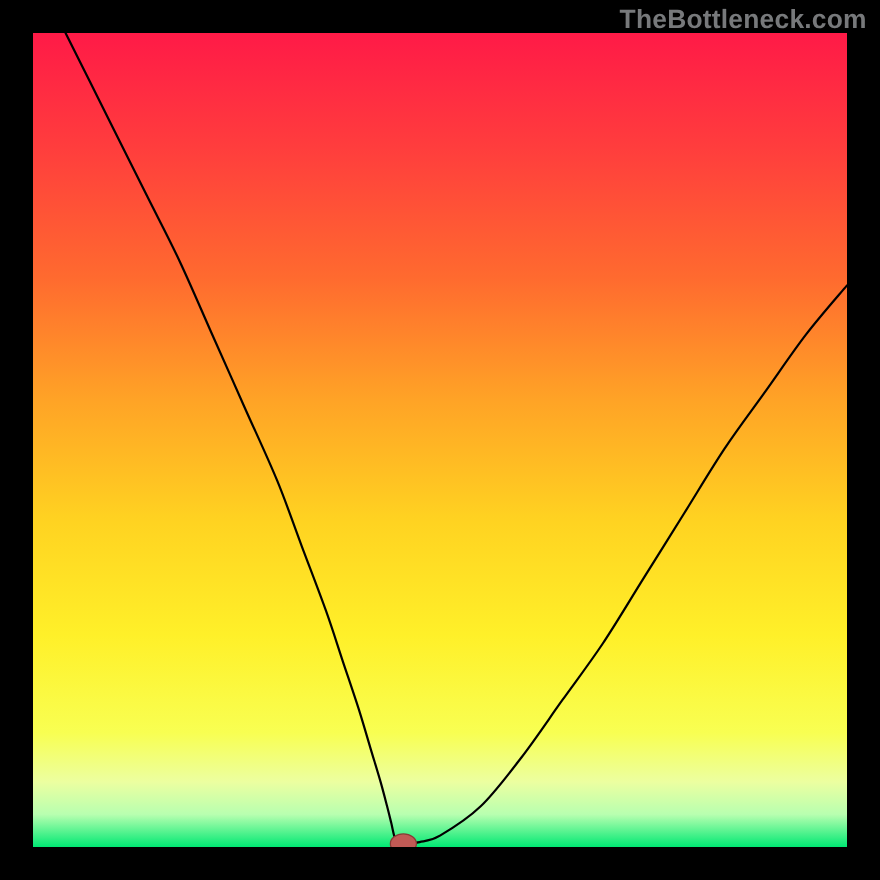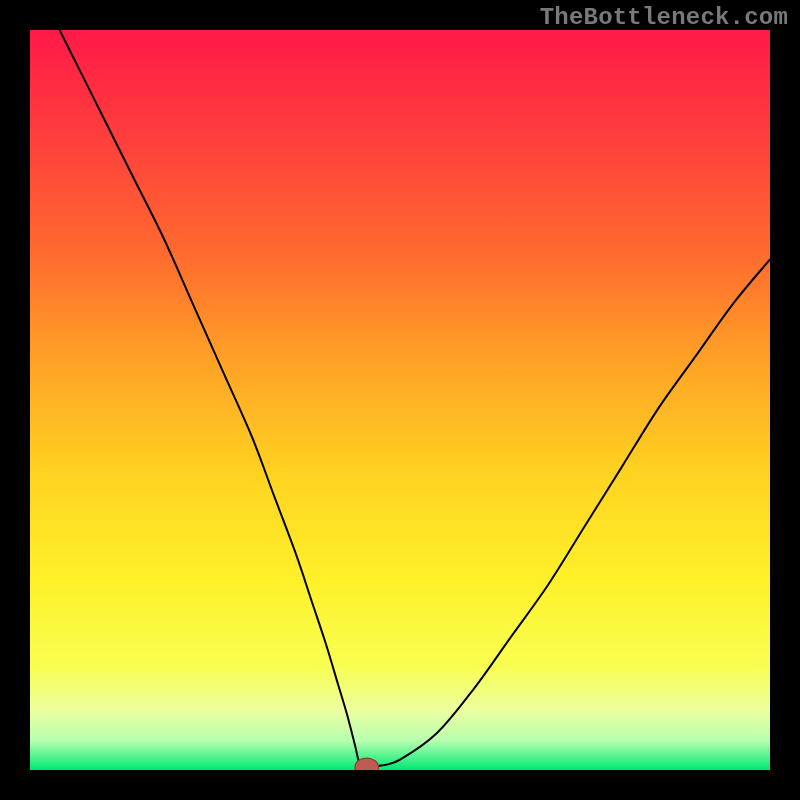--- a/index.html
+++ b/index.html
@@ -13,21 +13,21 @@
   .frame {
     position: relative;
     width: 800px;
     height: 800px;
     background: #000;
   }
   .watermark {
     position: absolute;
     top: 4px;
     right: 12px;
-    font-family: Liberation Mono, monospace;
+    font-family: Liberation Sans, sans-serif;
     font-size: 24px;
     font-weight: 600;
     color: #77797b;
     letter-spacing: 0.2px;
     z-index: 10;
   }
   svg.plot {
     position: absolute;
     top: 30px;
     left: 30px;

